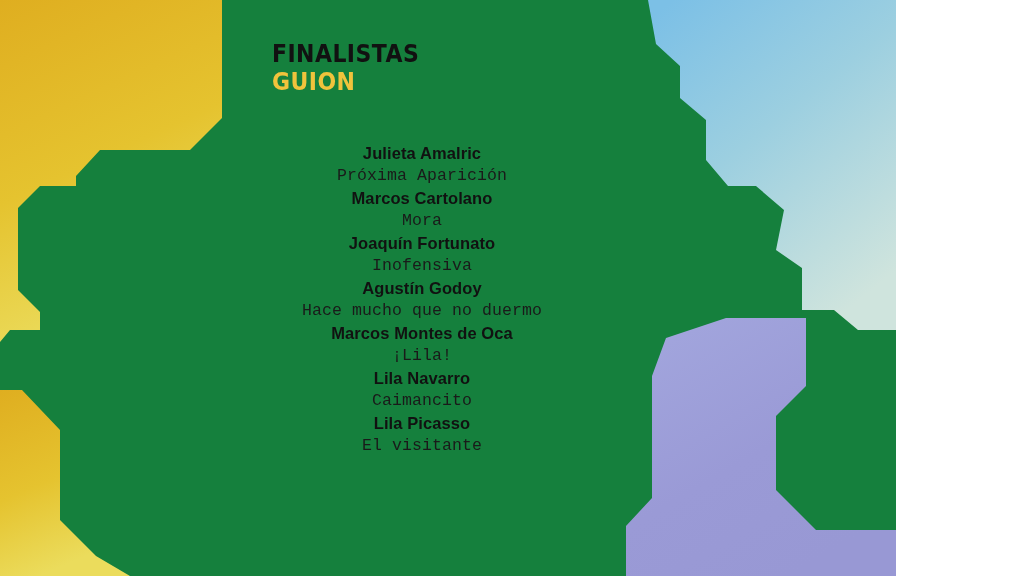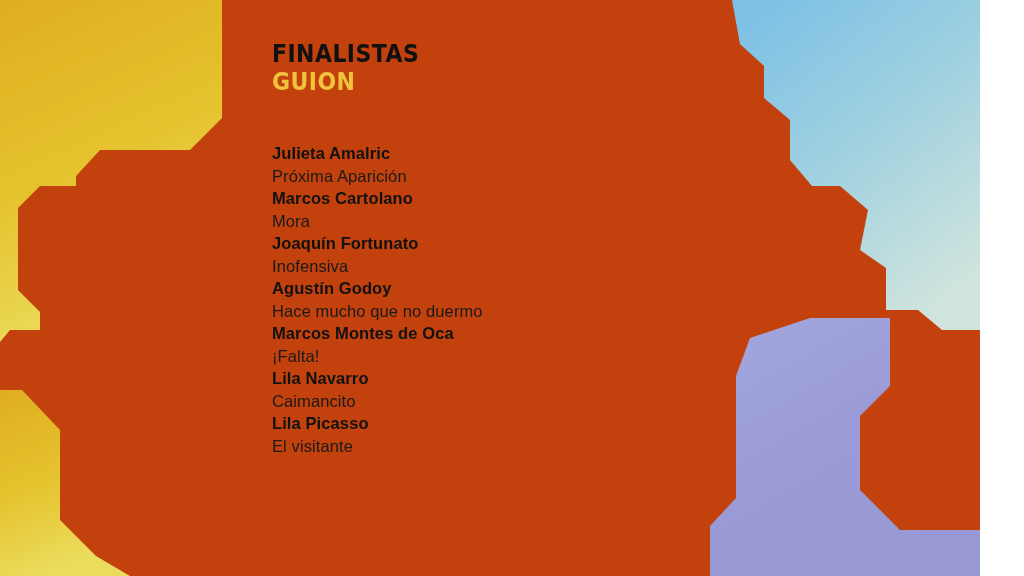--- a/index.html
+++ b/index.html
@@ -4,22 +4,22 @@
 <style>
   * { box-sizing: border-box; margin: 0; padding: 0; }
   html, body {
     width: 1024px; height: 576px;
     overflow: hidden;
     background: #ffffff;
     font-family: "Liberation Sans", sans-serif;
   }
   #slide {
     position: relative;
-    width: 980px; height: 576px;
-    background: #c2410c;
+    width: 896px; height: 576px;
+    background: #15803d;
     overflow: hidden;
   }
   .deco { position: absolute; pointer-events: none; }
 
   #deco-left   { left: 0;   top: 0;    width: 240px; height: 576px; }
   #deco-topright { right: 0; top: 0;   width: 300px; height: 400px; }
   #deco-bottomright { right: 0; bottom: 0; width: 420px; height: 300px; }
 
   #content {
     position: absolute;
@@ -34,34 +34,34 @@
     font-size: 25px;
     letter-spacing: 0.5px;
     line-height: 1.12;
     text-transform: uppercase;
     transform: scaleX(0.88);
     transform-origin: left center;
   }
   .title-line1 { color: #111111; }
   .title-line2 { color: #f0c33c; }
 
-  .columns { display: flex; gap: 44px; align-items: flex-start; }
+  .columns { display: flex; gap: 44px; align-items: flex-start; text-align: center; }
   .col { width: 300px; }
 
   .entry { margin-bottom: 0; }
   .entry-name {
     font-family: "Liberation Sans", sans-serif;
     font-weight: bold;
     font-size: 16.5px;
     color: #111111;
     line-height: 22.5px;
     letter-spacing: 0.1px;
   }
   .entry-work {
-    font-family: Liberation Sans, sans-serif;
+    font-family: Liberation Mono, monospace;
     font-weight: normal;
     font-size: 16.5px;
     color: #1a1a1a;
     line-height: 22.5px;
     letter-spacing: 0.1px;
   }
 </style>
 </head>
 <body>
 
@@ -122,21 +122,21 @@
         <div class="entry">
           <div class="entry-name">Joaquín Fortunato</div>
           <div class="entry-work">Inofensiva</div>
         </div>
         <div class="entry">
           <div class="entry-name">Agustín Godoy</div>
           <div class="entry-work">Hace mucho que no duermo</div>
         </div>
         <div class="entry">
           <div class="entry-name">Marcos Montes de Oca</div>
-          <div class="entry-work">¡Falta!</div>
+          <div class="entry-work">¡Lila!</div>
         </div>
         <div class="entry">
           <div class="entry-name">Lila Navarro</div>
           <div class="entry-work">Caimancito</div>
         </div>
         <div class="entry">
           <div class="entry-name">Lila Picasso</div>
           <div class="entry-work">El visitante</div>
         </div>
       </div>

